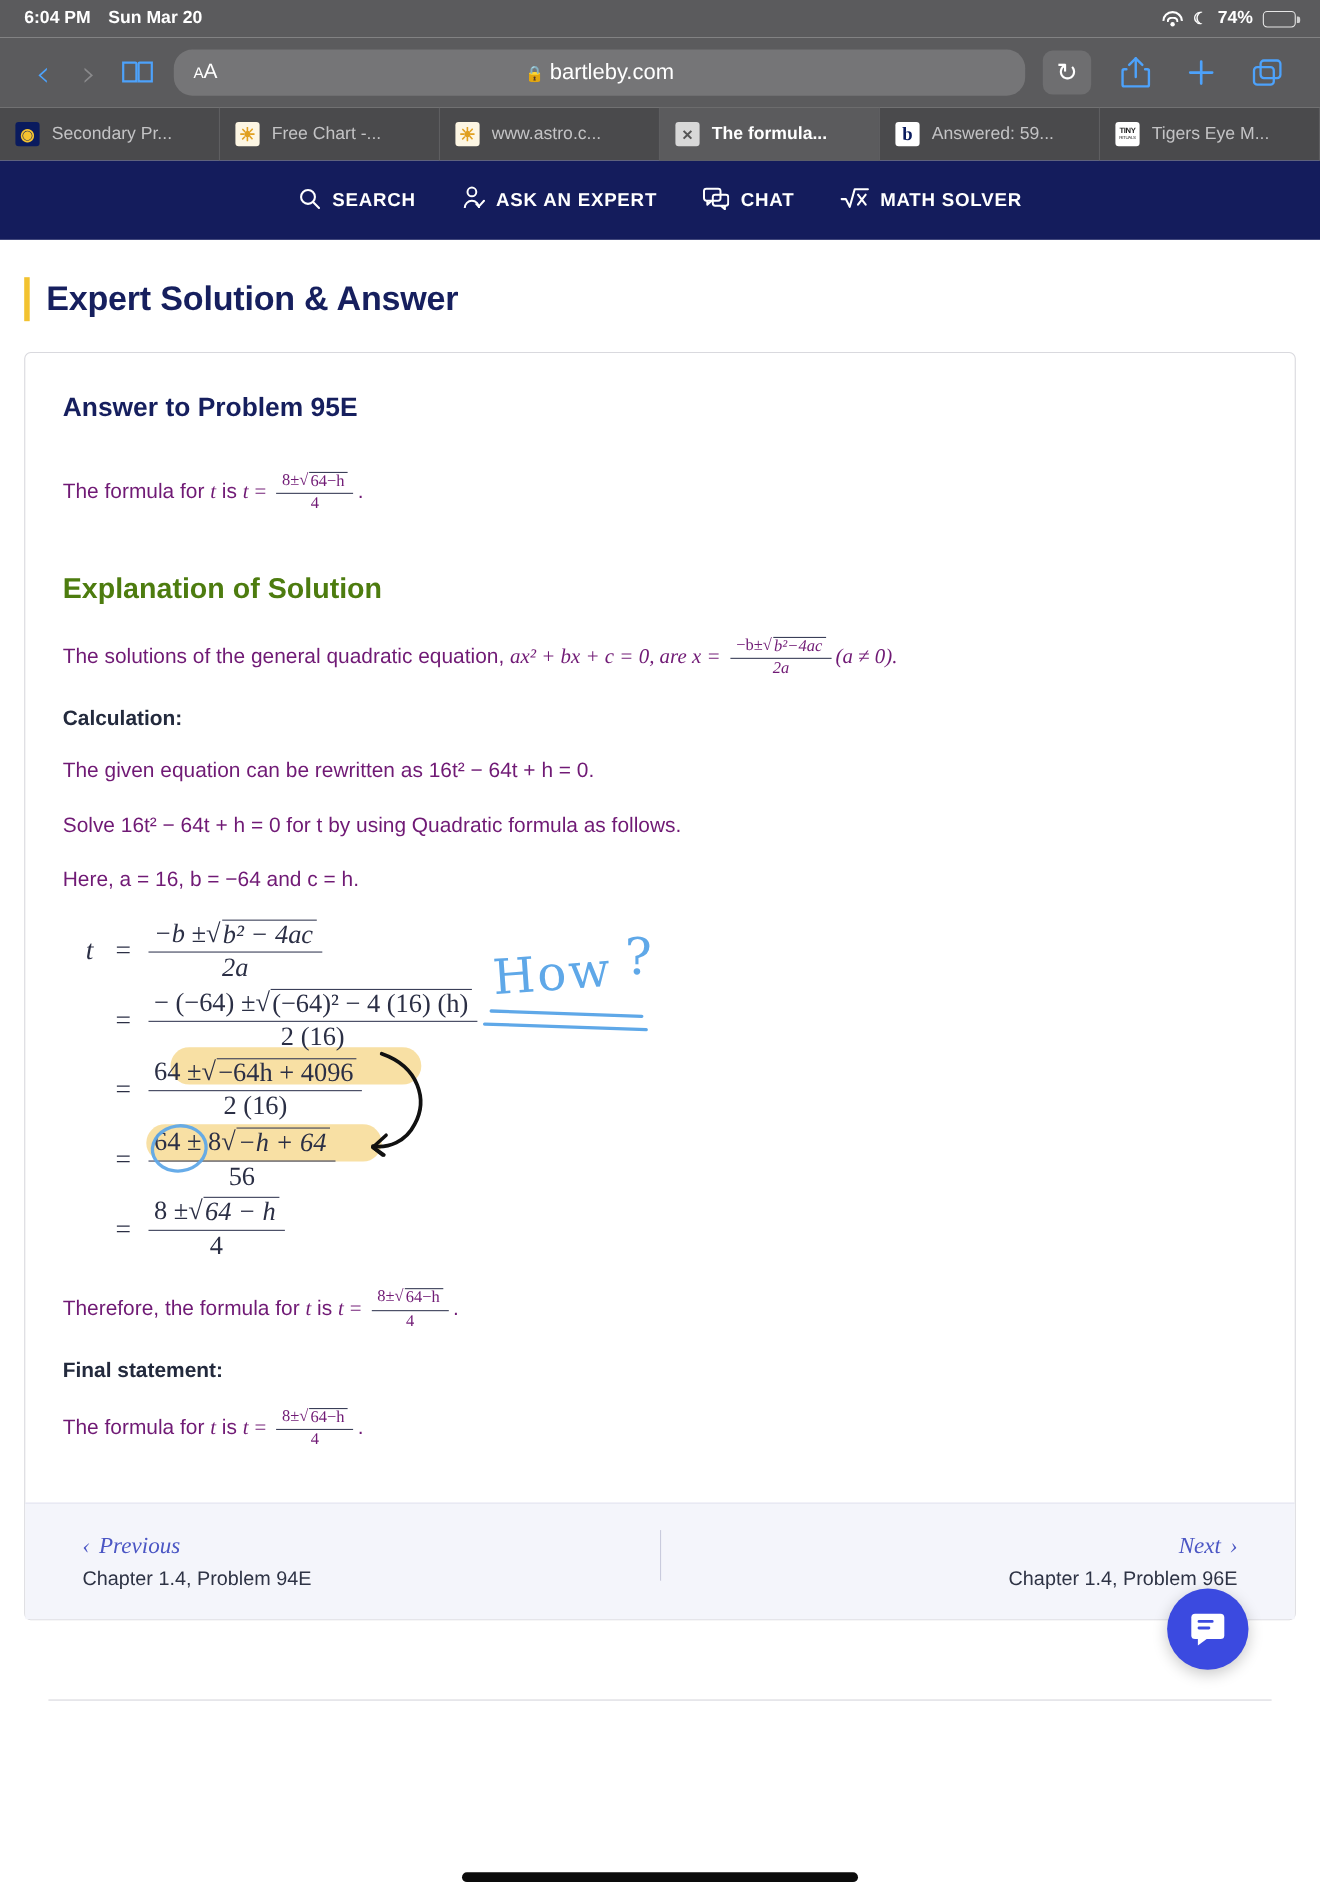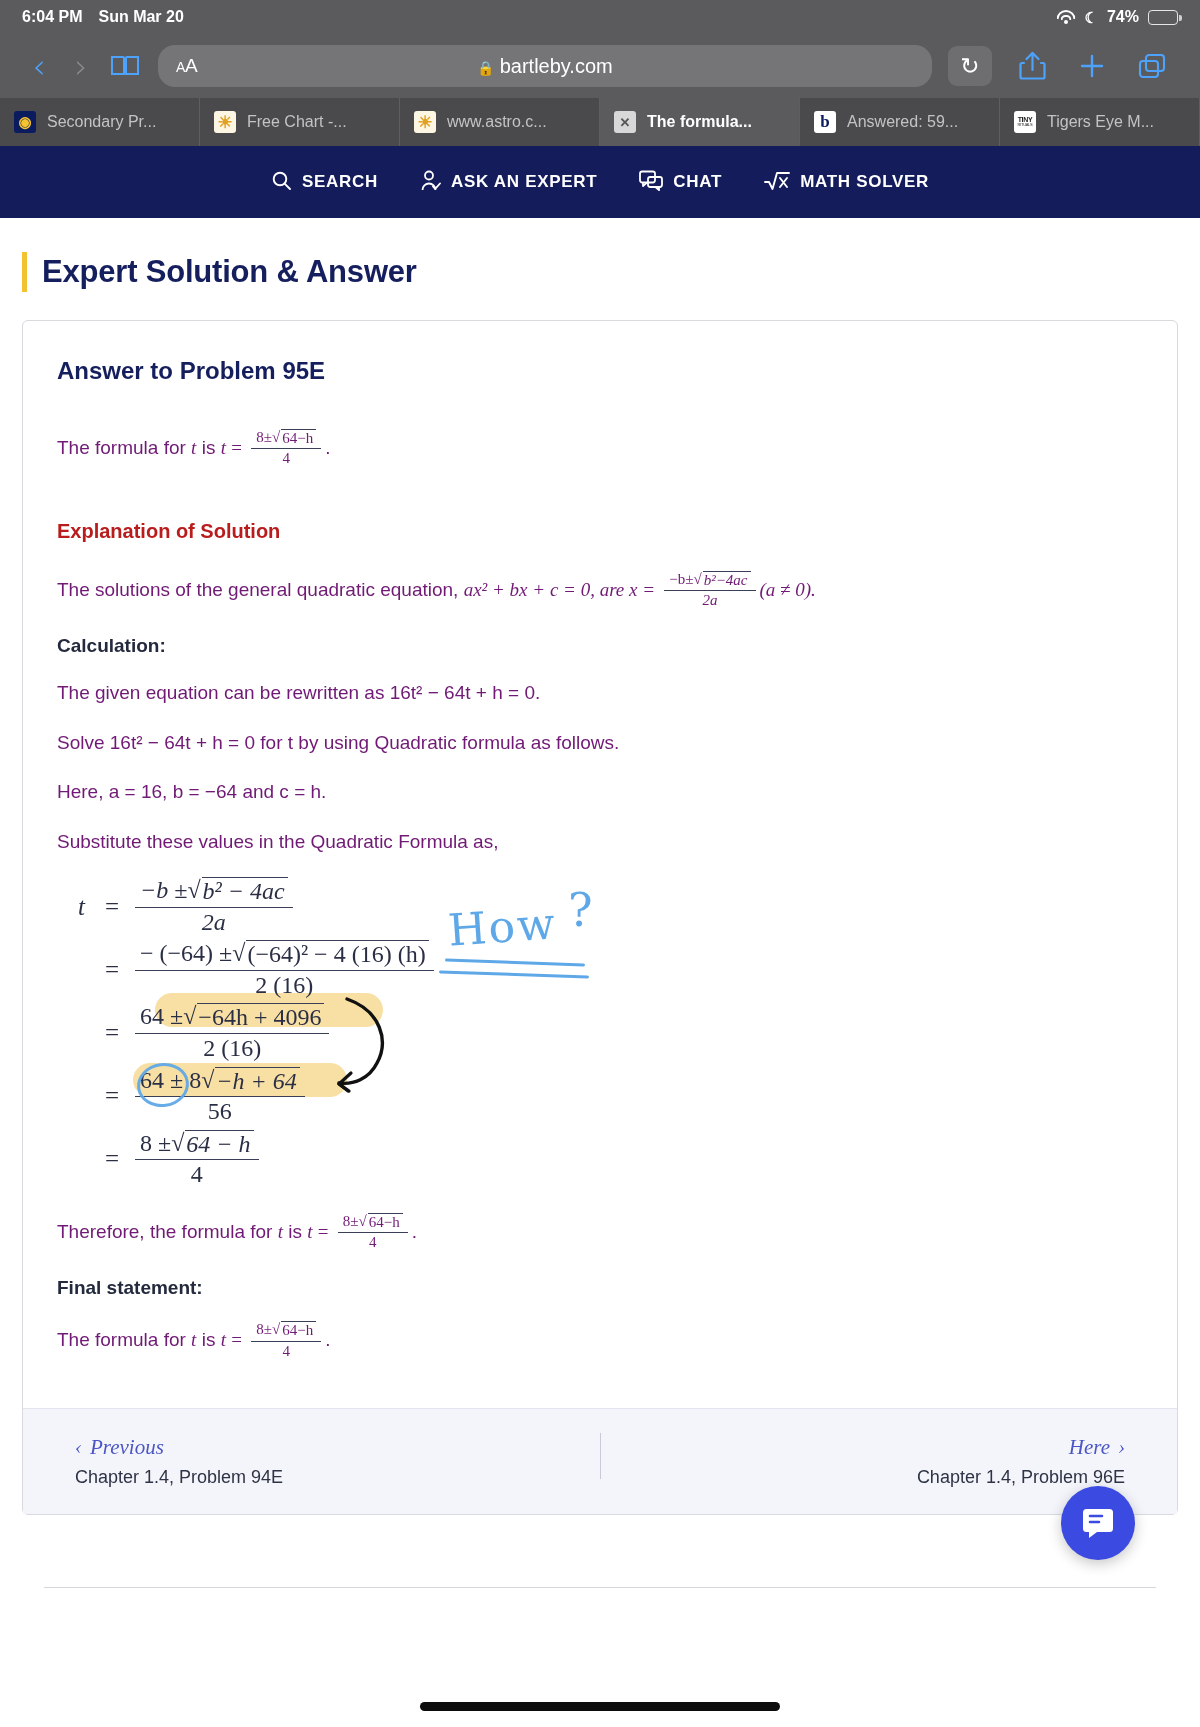--- a/index.html
+++ b/index.html
@@ -121,21 +121,21 @@
   }
 
   .answer-card {
     border: 1px solid #d9d9de; border-radius: 6px;
     padding: 36px 34px 0 34px; position: relative;
   }
   .card-h1 {
     font-size: 24px; font-weight: bold; color: #161f5e; margin-bottom: 44px;
   }
   .card-h2 {
-    font-size: 20px; font-weight: bold; color: #b91c1c;
+    font-size: 26px; font-weight: bold; color: #4d7c0f;
     margin: 52px 0 28px 0;
   }
   .card-h3 {
     font-size: 19px; font-weight: bold; color: #232a3d; margin: 26px 0 22px 0;
   }
   .body-line {
     font-size: 19px; color: #701a75; line-height: 1.5; margin-bottom: 21px;
     display: flex; align-items: center; flex-wrap: wrap;
   }
   .mathtxt { font-family: "Liberation Serif", serif; font-style: italic; }
@@ -391,21 +391,20 @@
         <span class="den mathtxt">2a</span>
       </span>
       <span class="mathtxt">(a ≠ 0).</span>
     </div>
 
     <div class="card-h3">Calculation:</div>
 
     <div class="body-line">The given equation can be rewritten as 16t² − 64t + h = 0.</div>
     <div class="body-line">Solve 16t² − 64t + h = 0 for t by using Quadratic formula as follows.</div>
     <div class="body-line">Here, a = 16, b = −64 and c = h.</div>
-    <div class="body-line">Substitute these values in the Quadratic Formula as,</div>
 
     <div class="derivation">
 
       <div class="hl" style="left:92px; top:116px; width:228px; height:34px;"></div>
       <div class="hl" style="left:70px; top:186px; width:214px; height:34px;"></div>
 
       <div class="deriv-row">
         <span class="lhs-t">t</span>
         <span class="eq-sign">=</span>
         <span class="frac big">
@@ -519,21 +518,21 @@
       <div class="pager-col">
         <div class="pager-link">
           <span>‹</span>
           <span>Previous</span>
         </div>
         <div class="pager-sub">Chapter 1.4, Problem 94E</div>
       </div>
       <div class="pager-divider"></div>
       <div class="pager-col right">
         <div class="pager-link">
-          <span>Here</span>
+          <span>Next</span>
           <span>›</span>
         </div>
         <div class="pager-sub">Chapter 1.4, Problem 96E</div>
       </div>
 
       <div class="fab">
         <svg width="36" height="34" viewBox="0 0 36 34">
           <rect x="3" y="3" width="30" height="23" rx="3.5" fill="#ffffff"></rect>
           <path d="M9 26 v6 l8-6 Z" fill="#ffffff"></path>
           <path d="M10 10 H22 M10 16 H19" stroke="#3b4ae0" stroke-width="2.6" stroke-linecap="round"></path>

